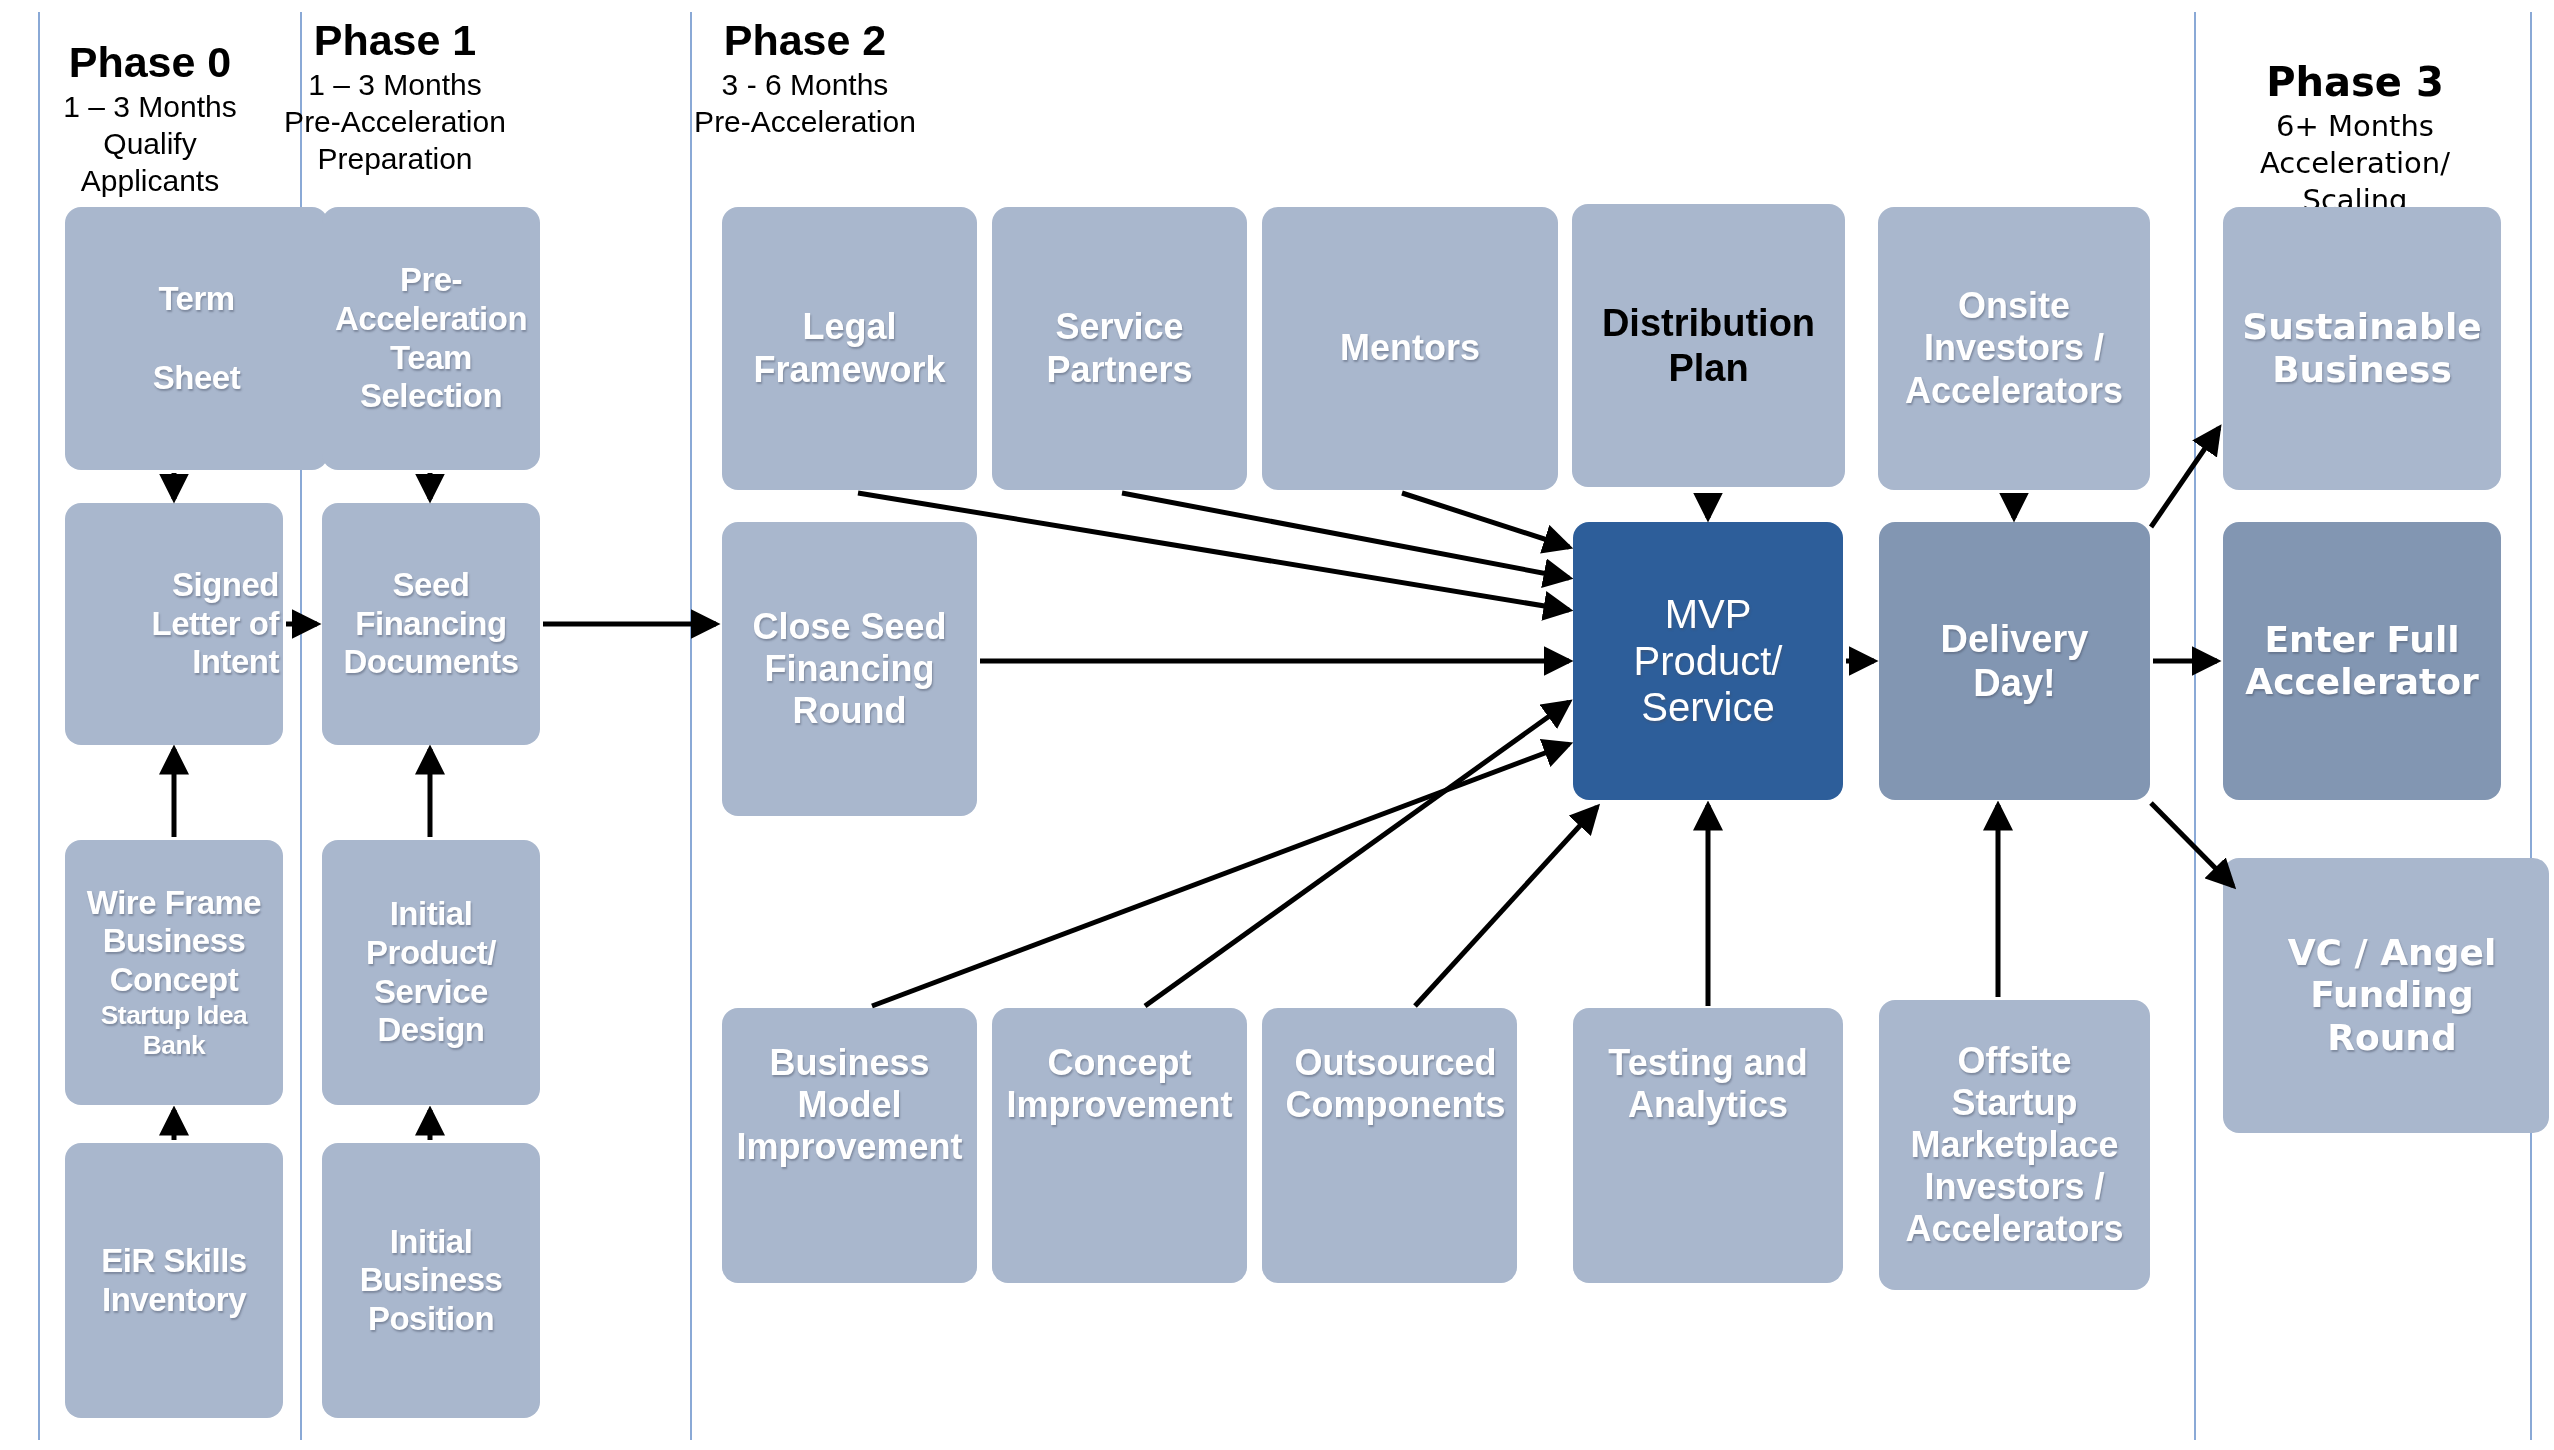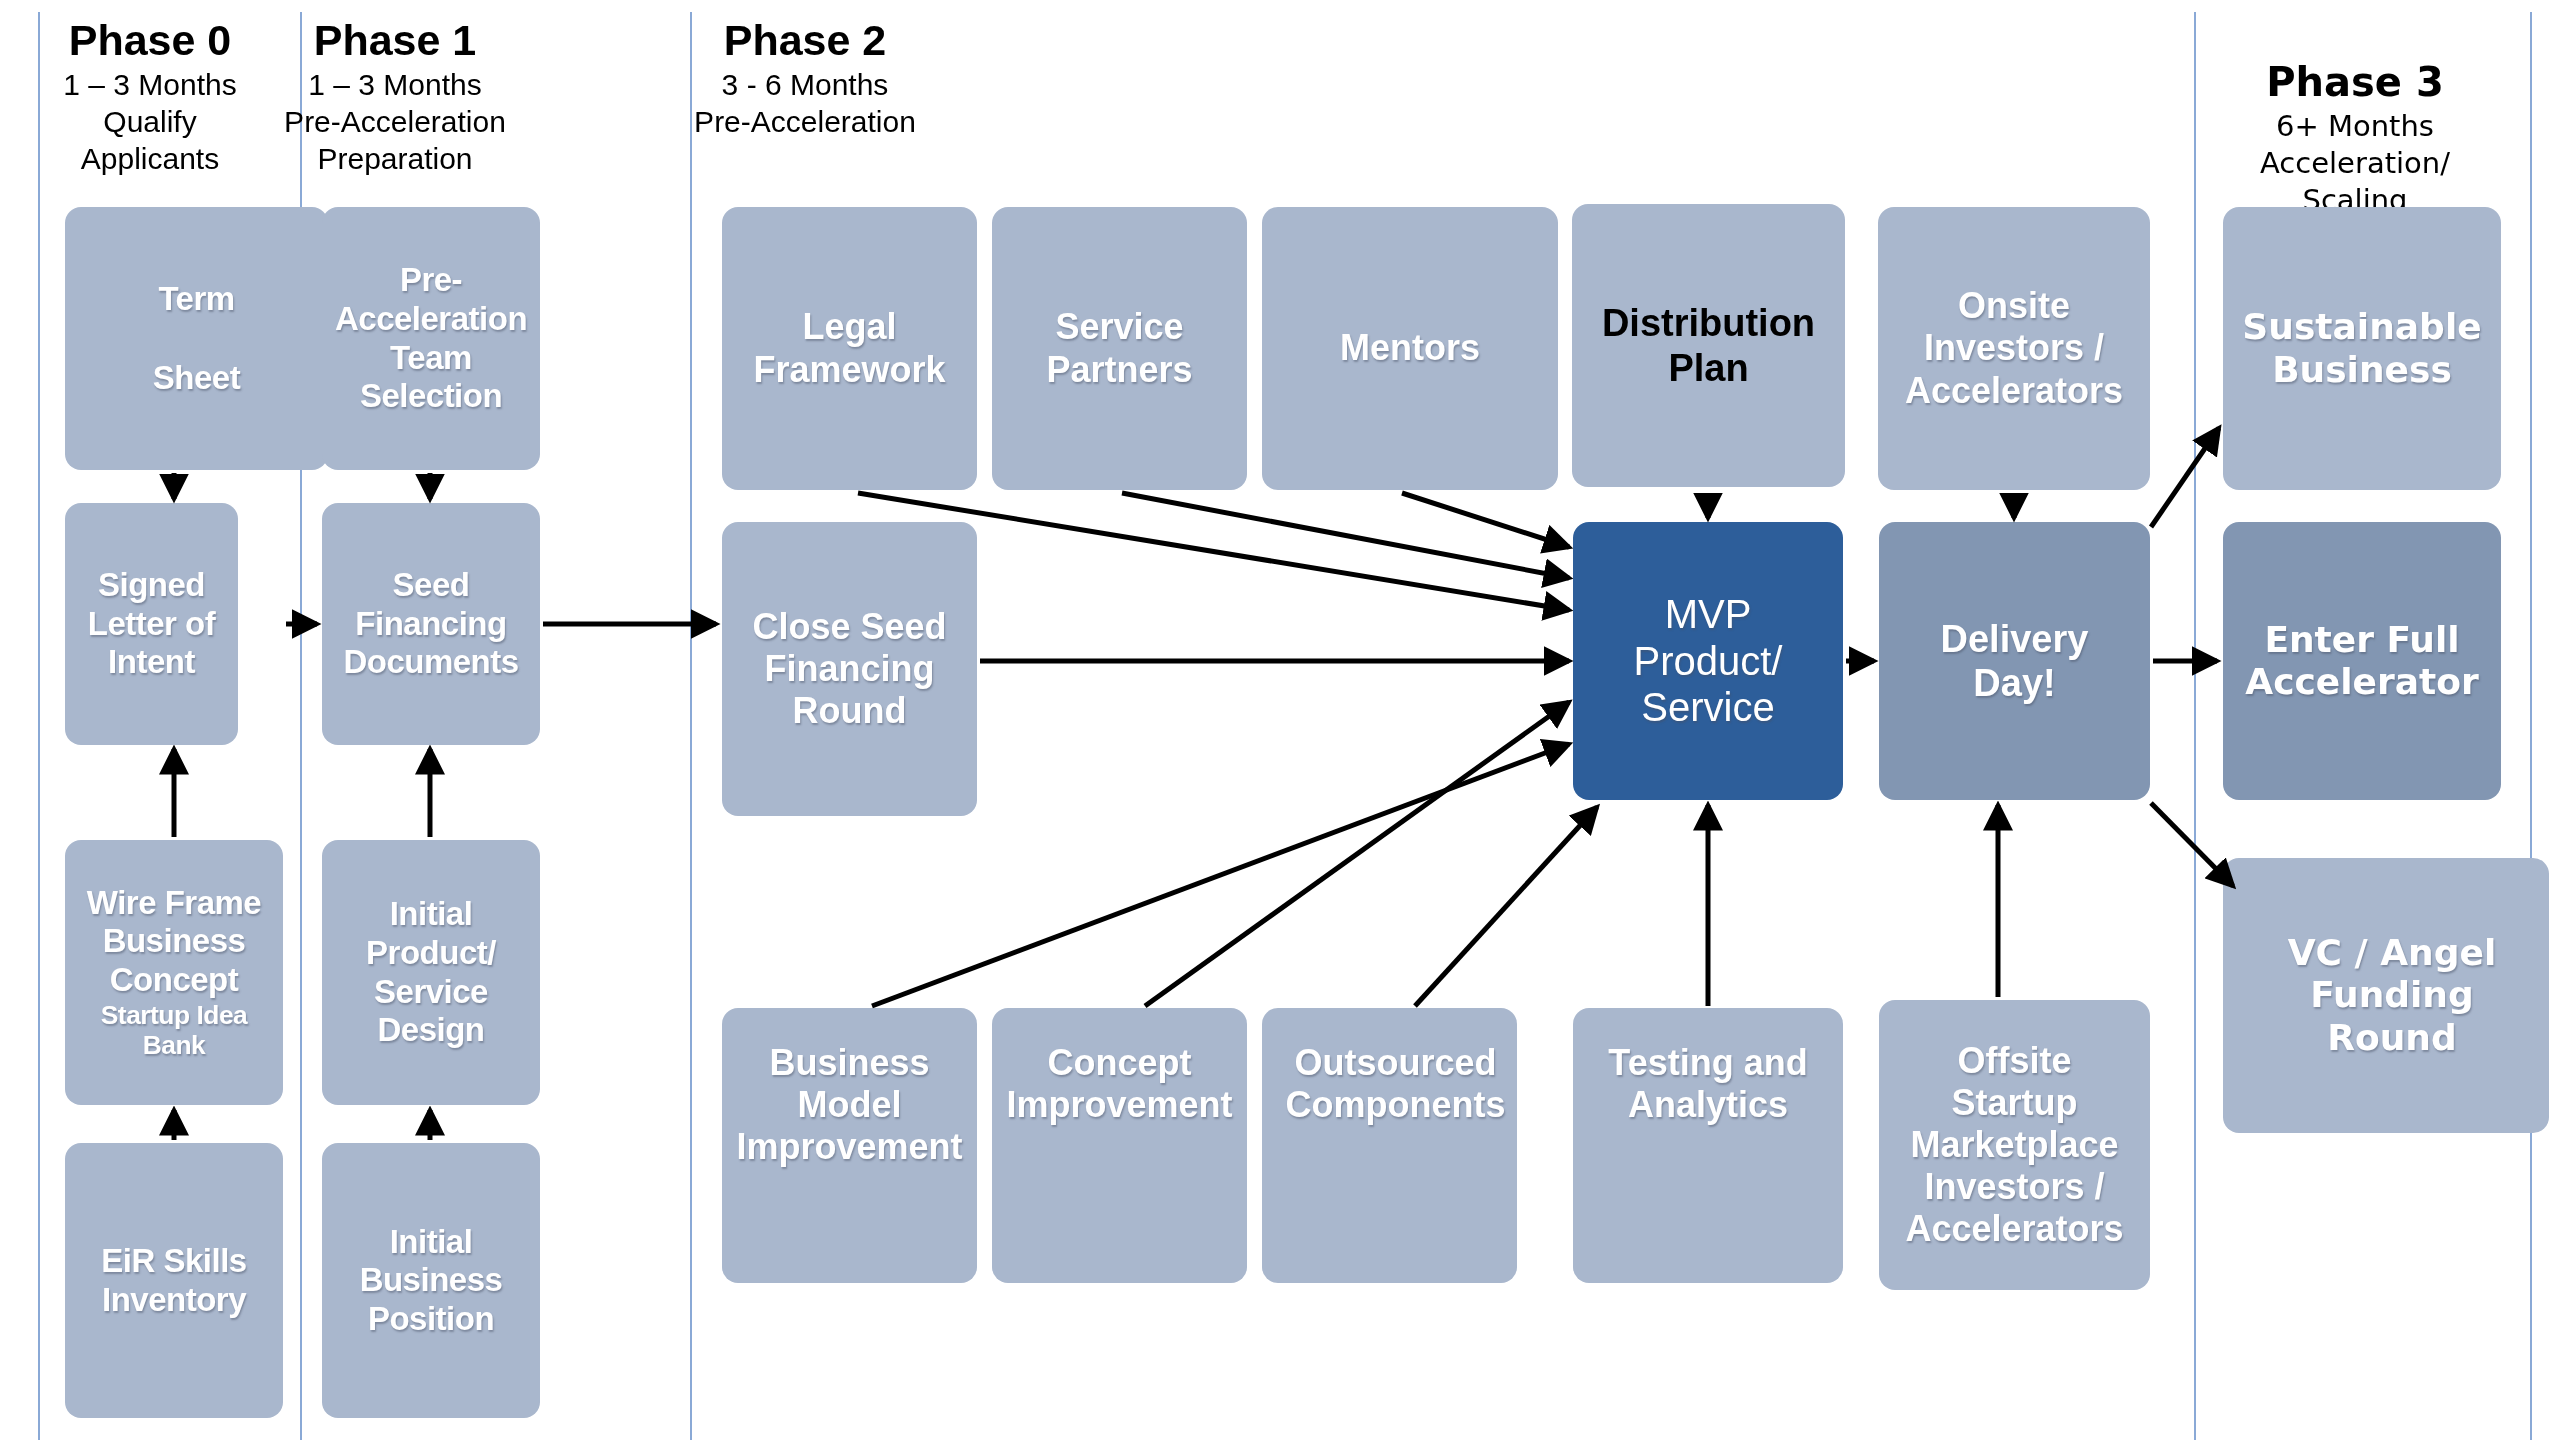--- a/index.html
+++ b/index.html
@@ -48,21 +48,21 @@
 
 <div class="stage">
   <div id="dividers">
       <div class="divider" style="left: 38px; background: rgb(138, 169, 214);"></div>
       <div class="divider" style="left: 300px; background: rgb(138, 169, 214);"></div>
       <div class="divider" style="left: 690px; background: rgb(138, 169, 214);"></div>
       <div class="divider" style="left: 2194px; background: rgb(138, 169, 214);"></div>
       <div class="divider" style="left: 2530px; background: rgb(138, 169, 214);"></div>
     </div>
   <div id="headers">
-      <div class="phase-header" style="left: 150px;">
+      <div class="phase-header" style="left: 150px; margin-top: 22px;">
         <div class="phase-title">Phase 0</div>
         <div class="phase-sub">1 – 3 Months</div>
         <div class="phase-sub">Qualify</div>
         <div class="phase-sub">Applicants</div>
       </div>
       <div class="phase-header" style="left: 395px;">
         <div class="phase-title">Phase 1</div>
         <div class="phase-sub">1 – 3 Months</div>
         <div class="phase-sub">Pre-Acceleration</div>
         <div class="phase-sub">Preparation</div>
@@ -77,21 +77,21 @@
         <div class="phase-sub">6+ Months</div>
         <div class="phase-sub">Acceleration/</div>
         <div class="phase-sub">Scaling</div>
       </div>
     </div>
   <div id="boxes">
       <div class="box light white-text" style="left: 65px; top: 207px; width: 263px; height: 263px; font-size: 33px; letter-spacing: -0.5px; gap: 40px;">
         <span class="ln">Term</span>
         <span class="ln">Sheet</span>
       </div>
-      <div class="box light white-text" style="left: 65px; top: 503px; width: 173px; height: 242px; font-size: 33px; letter-spacing: -0.5px;">
+      <div class="box light white-text" style="left: 65px; top: 503px; width: 218px; height: 242px; font-size: 33px; letter-spacing: -0.5px; align-items: flex-end;">
         <span class="ln">Signed</span>
         <span class="ln">Letter of</span>
         <span class="ln">Intent</span>
       </div>
       <div class="box light white-text" style="left: 65px; top: 840px; width: 218px; height: 265px; font-size: 33px; letter-spacing: -0.5px;">
         <span class="ln">Wire Frame</span>
         <span class="ln">Business</span>
         <span class="ln">Concept</span>
         <span class="ln small">Startup Idea Bank</span>
       </div>

